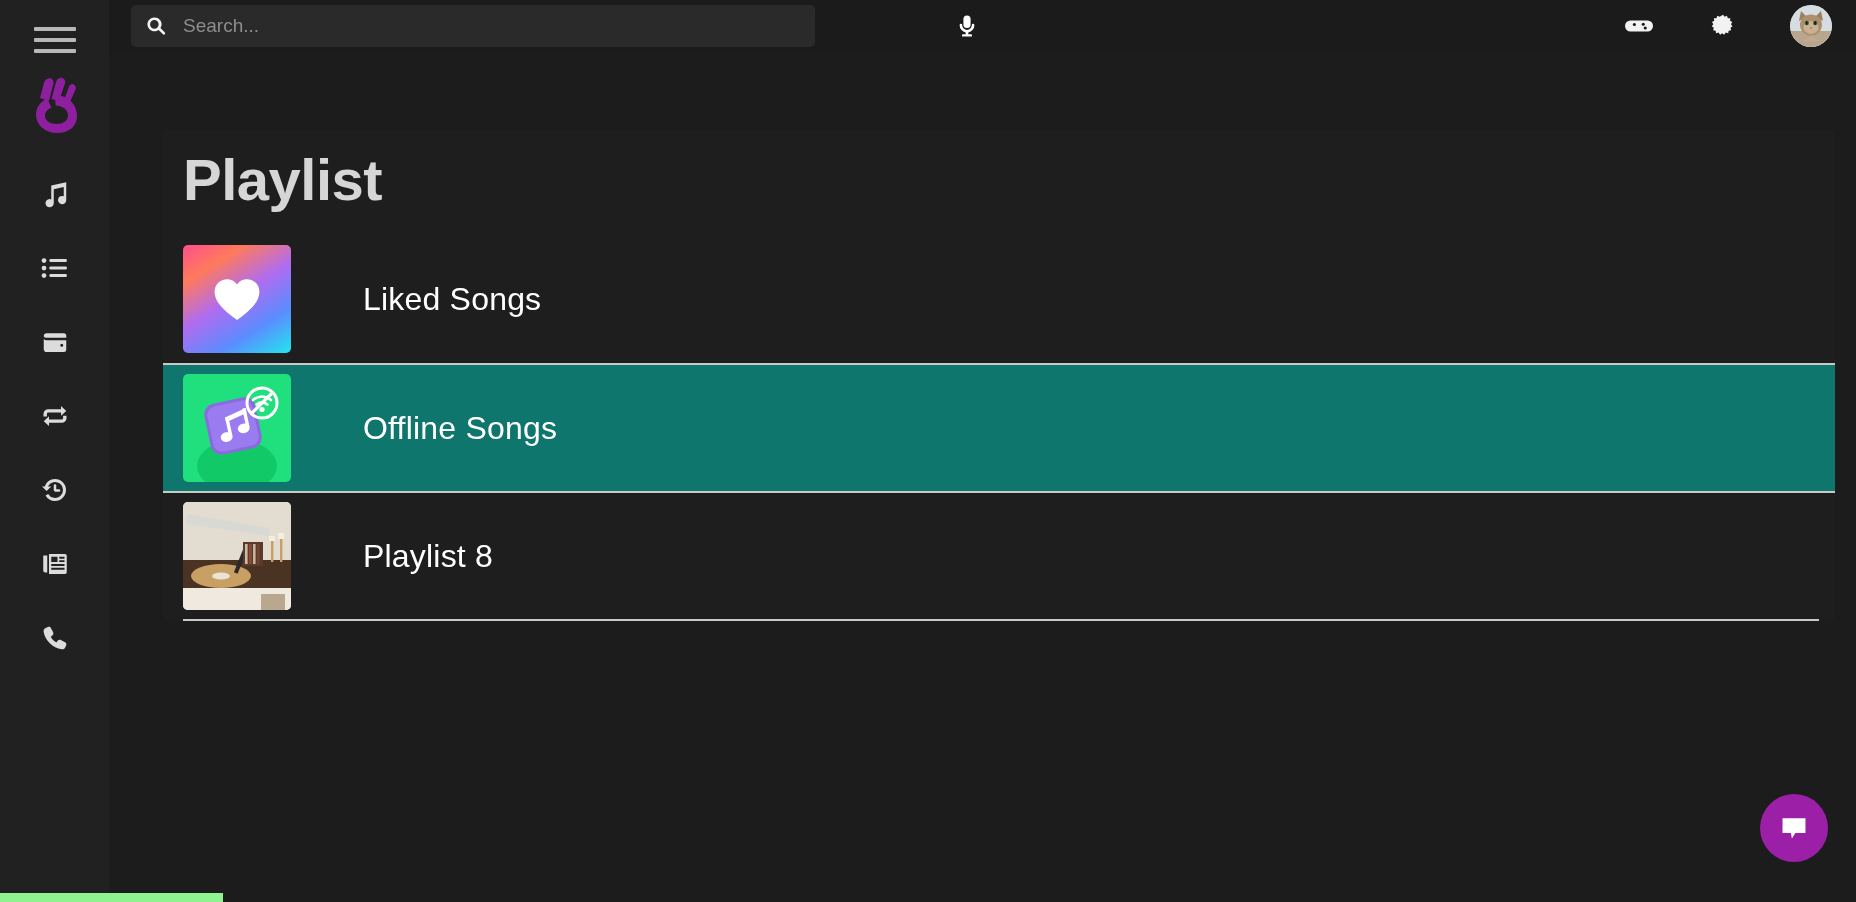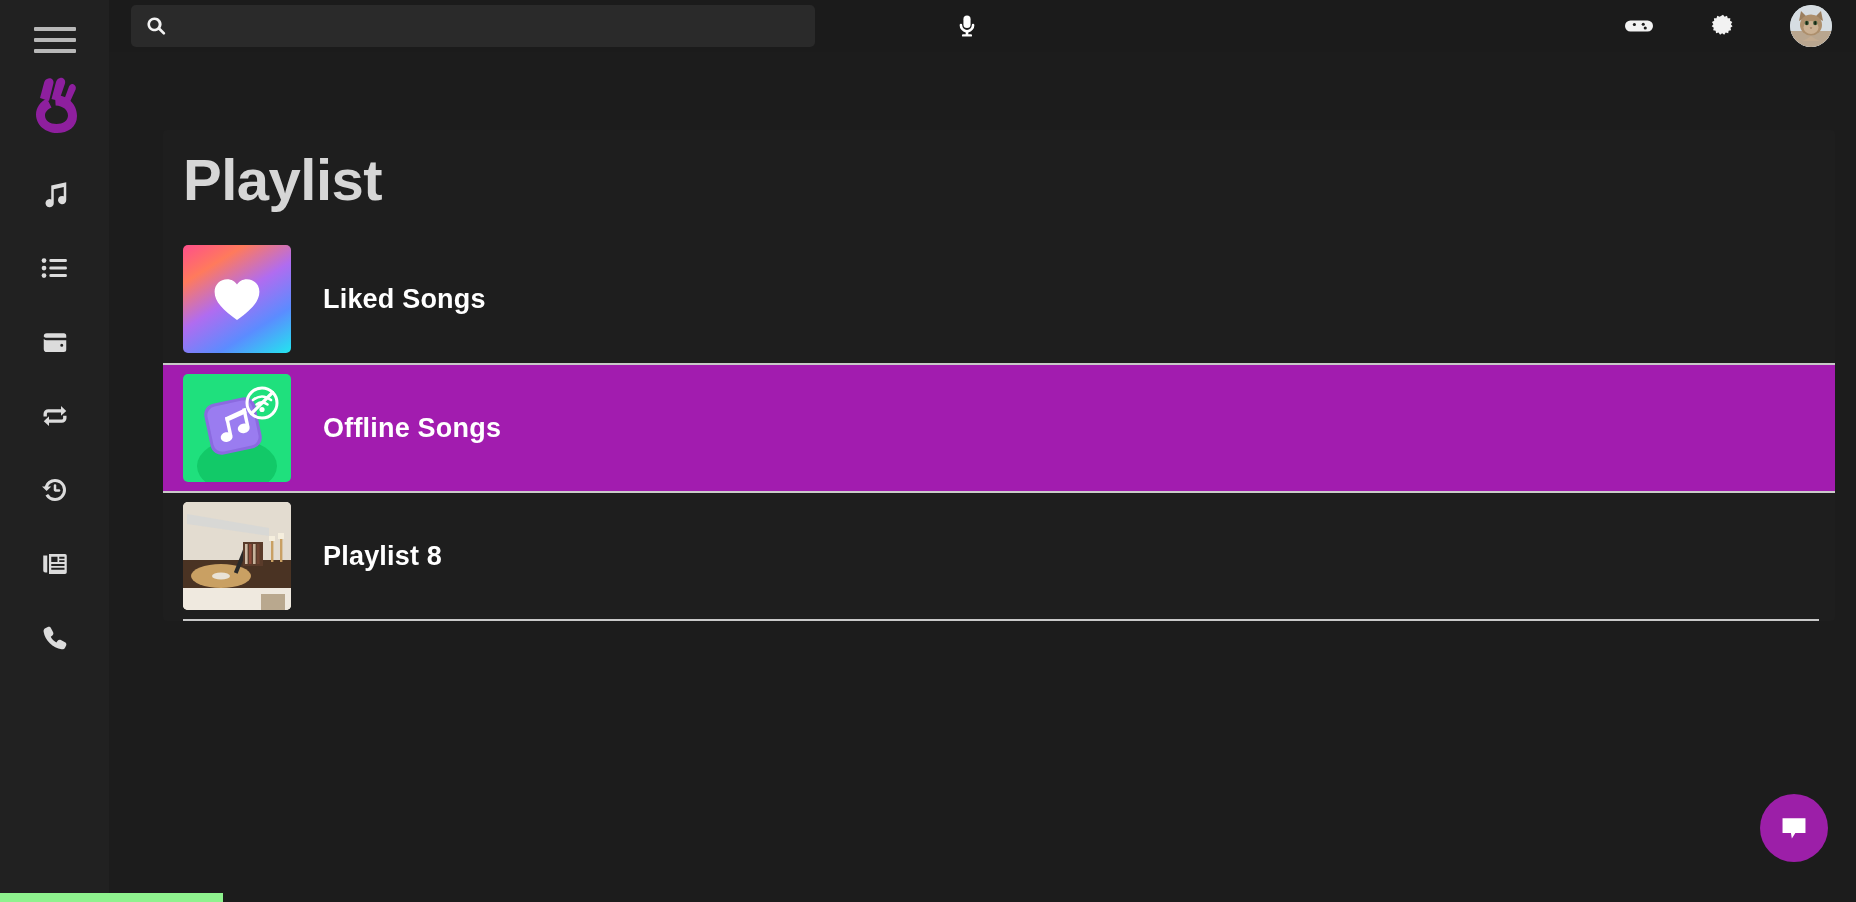--- a/index.html
+++ b/index.html
@@ -87,29 +87,29 @@
   }
 
   #playlist-list { margin-top: 22px; }
   .row {
     position: relative; display: flex; align-items: center;
     height: 128px; padding-left: 20px;
     border-top: 2px solid #c9c9c9;
     cursor: pointer;
   }
   .row:first-child { border-top: none; }
-  .row.active { background: #a21caf; }
+  .row.active { background: #0f766e; }
   .row-last-sep { border-top: 2px solid #c9c9c9; height: 0; margin-left: 20px; margin-right: 16px;}
   .thumb {
     width: 108px; height: 108px; border-radius: 5px; flex: 0 0 auto;
     overflow: hidden; position: relative;
   }
   .row-label {
-    color: #ffffff; font-size: 27px; font-weight: bold;
-    margin-left: 32px; letter-spacing: 0.2px;
+    color: #ffffff; font-size: 32px; font-weight: normal;
+    margin-left: 72px; letter-spacing: 0.2px;
   }
 
   
   .art-liked {
     background: linear-gradient(148deg,#ff4f8b 0%, #ff7a5c 22%, #b06cf0 48%, #5b8cff 74%, #22e6ef 100%);
     display: flex; align-items: center; justify-content: center;
   }
   .art-liked .heart { width: 56px; height: 56px; }
   .art-liked .heart svg { fill: #ffffff; }
   .art-offline { background: #1fe07d; position: relative; }
@@ -223,20 +223,21 @@
   </nav>
 
   <header id="header">
 
     <div id="search-wrap">
       <span id="search-icon">
         <svg viewBox="0 0 24 24" width="22" height="22">
           <path d="M10.2 2.6 a7.6 7.6 0 1 0 4.6 13.7 l4.8 4.8 a1.5 1.5 0 0 0 2.1 -2.1 l-4.8 -4.8 A7.6 7.6 0 0 0 10.2 2.6 Z m0 2.9 a4.7 4.7 0 1 1 0 9.4 a4.7 4.7 0 0 1 0 -9.4 Z"></path>
         </svg>
       </span>
+      <input id="search-input" type="text" placeholder="Search..." style="">
     </div>
 
     <div id="mic-btn">
       <svg viewBox="0 0 24 24" width="26" height="26">
         <rect x="8.7" y="2.4" width="6.6" height="11.4" rx="3.3"></rect>
         <path d="M5.2 11.2 a1.2 1.2 0 0 1 2.4 0 a4.4 4.4 0 0 0 8.8 0 a1.2 1.2 0 0 1 2.4 0 a6.8 6.8 0 0 1 -5.6 6.7 v1.7 h2.4 a1.1 1.1 0 0 1 0 2.2 H8.4 a1.1 1.1 0 0 1 0 -2.2 h2.4 v-1.7 A6.8 6.8 0 0 1 5.2 11.2 Z"></path>
       </svg>
     </div>
 
     <div id="header-right">

